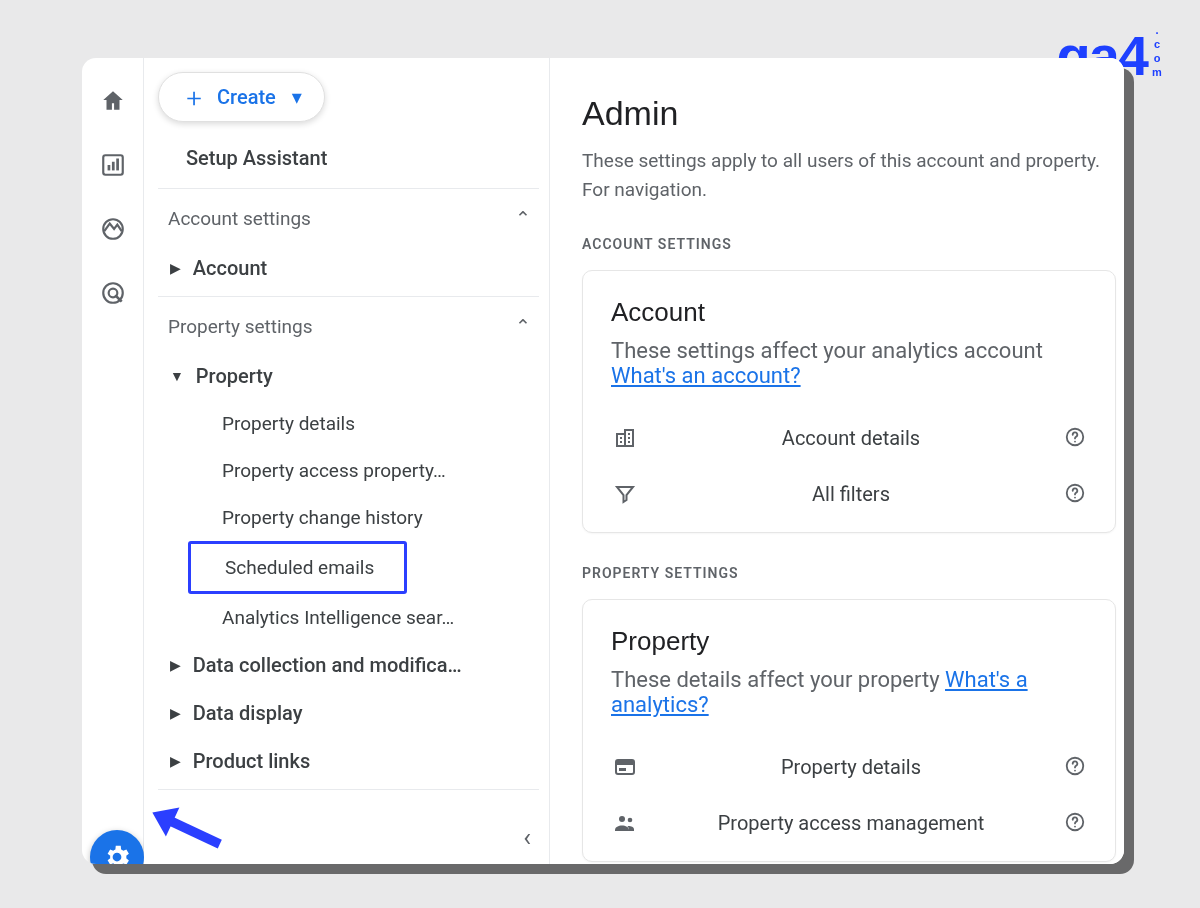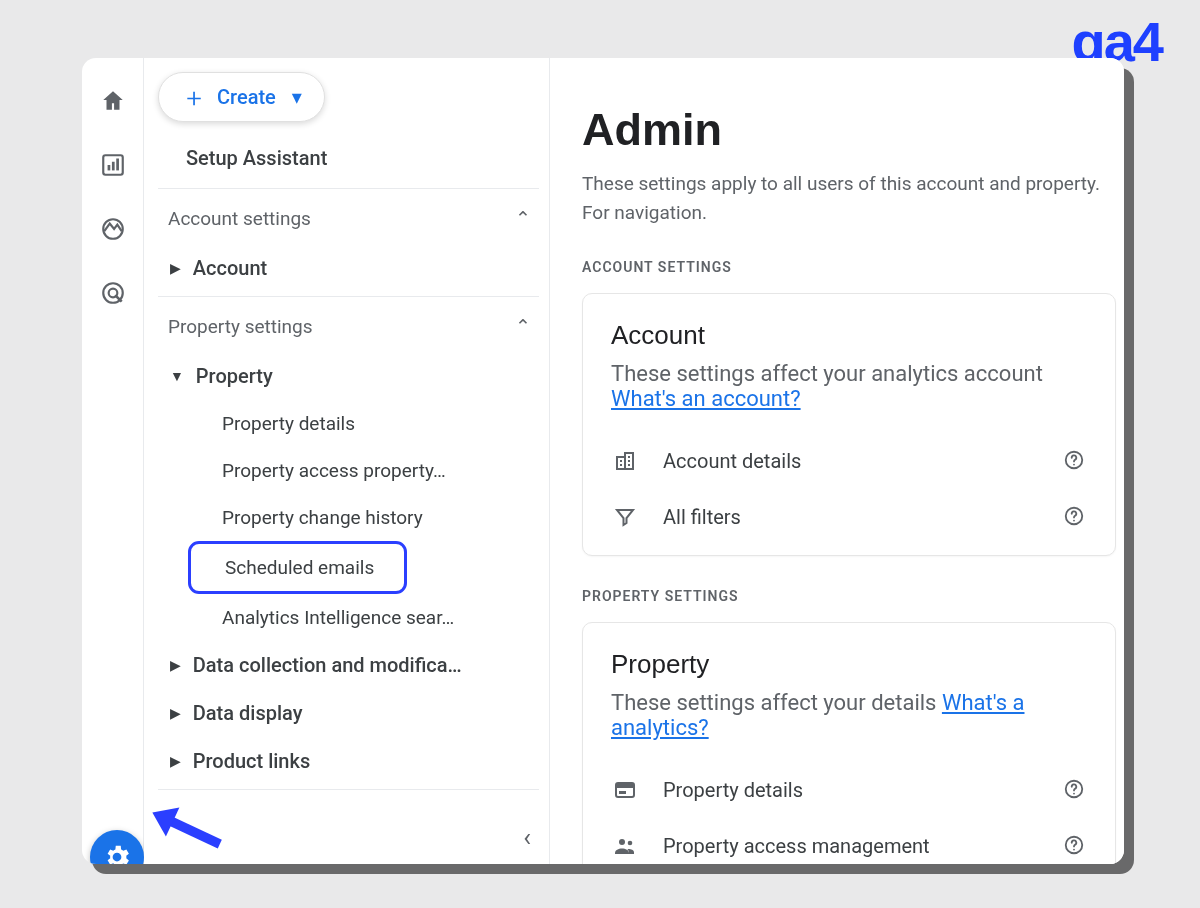--- a/index.html
+++ b/index.html
@@ -15,21 +15,20 @@
   }
 
   
   .brand {
     position: absolute;
     top: 18px;
     right: 38px;
     display: flex;
     align-items: flex-end;
     gap: 4px;
-    flex-direction: column;
   }
   .brand-big {
     font-family: "Arial Black", Arial, sans-serif;
     font-weight: 900;
     color: #1e40ff;
     font-size: 56px;
     line-height: 48px;
     letter-spacing: -2px;
   }
   .brand-small {
@@ -158,59 +157,59 @@
     padding:12px 6px 12px 12px;font-size:20px;color:#3c4043;cursor:pointer;font-weight:500;
   }
   .caret{display:inline-block;color:#3c4043;font-size:14px;}
   .sub-item{
     padding:12px 6px 12px 64px;
     font-size:19px;color:#3c4043;cursor:pointer;
     white-space:nowrap;overflow:hidden;text-overflow:ellipsis;
   }
   .sub-item.highlight{
     border:3px solid #2b3fff;
-    border-radius:11px;
+    border-radius:3px;
     margin-left:30px; padding-left:34px; padding-right:30px;
     width: fit-content;
   }
   .sb-collapse {
     position:absolute; bottom:12px; right:18px;
     color:#5f6368; font-size:26px; cursor:pointer;
   }
 
   
   .main {
     flex:1; height:100%; overflow:hidden;
     display:flex;flex-direction:column;
     background:#fff;
   }
   .main-inner{padding:36px 8px 0 32px;}
   h1.page-title{
     font-family:"Google Sans","Helvetica Neue",Arial,sans-serif;
-    font-weight:700;font-size:45px;margin:10px 0 14px;color:#202124;
+    font-weight:400;font-size:34px;margin:0 0 14px;color:#202124;
   }
   .page-sub{font-size:19px;color:#5f6368;line-height:1.5;max-width:560px;margin-bottom:32px;}
   .section-label{
     font-size:14px;letter-spacing:1px;color:#5f6368;font-weight:600;
     margin-bottom:18px;
   }
   .card{
     border:1px solid #e6e6e6;border-radius:10px;background:#fff;
     padding:26px 28px 10px 28px;margin-bottom:32px;
     box-shadow:0 1px 2px rgba(0,0,0,.04);
   }
   .card-title{
     font-family:"Google Sans",Arial,sans-serif;
     font-size:26px;color:#202124;margin:0 0 10px;font-weight:400;
   }
   .card-sub{font-size:22px;color:#5f6368;margin-bottom:22px;}
   .card-sub a{color:#1a73e8;text-decoration:underline;}
   .row{
     display:flex;align-items:center;gap:24px;
-    padding:16px 0;cursor:pointer;
+    padding:16px 0;cursor:pointer;text-align:center;
   }
   .row .ic{width:28px;color:#5f6368;display:flex;align-items:center;justify-content:center;}
   .row .ic svg{width:24px;height:24px;}
   .row .lbl{flex:1;font-size:20px;color:#3c4043;}
   .row .help{width:24px;height:24px;color:#5f6368;flex-shrink:0;}
   .row .help svg{width:22px;height:22px;}
 </style>
 </head>
 <body>
 
@@ -344,21 +343,21 @@
                 <path d="M9.5 9.5a2.5 2.5 0 1 1 3.5 2.3c-.9.4-1 1-1 1.7" stroke-linecap="round"></path>
                 <circle cx="12" cy="17" r="1" fill="currentColor" stroke="none"></circle>
               </svg></span>
         </div>
       </div>
 
       <div class="section-label">PROPERTY SETTINGS</div>
       <div class="card">
         <div class="card-title">Property</div>
         <div class="card-sub">
-          <span>These settings affect your details </span><a href="#">What's a analytics?</a>
+          <span>These details affect your property </span><a href="#">What's a analytics?</a>
         </div>
         <div class="row">
           <span class="ic">
               <svg viewBox="0 0 24 24" fill="currentColor">
                 <rect x="3" y="5" width="18" height="14" rx="2" fill="none" stroke="currentColor" stroke-width="2"></rect>
                 <rect x="3" y="5" width="18" height="5"></rect>
                 <rect x="6" y="13" width="7" height="3"></rect>
               </svg>
             </span>
           <span class="lbl">Property details</span>

